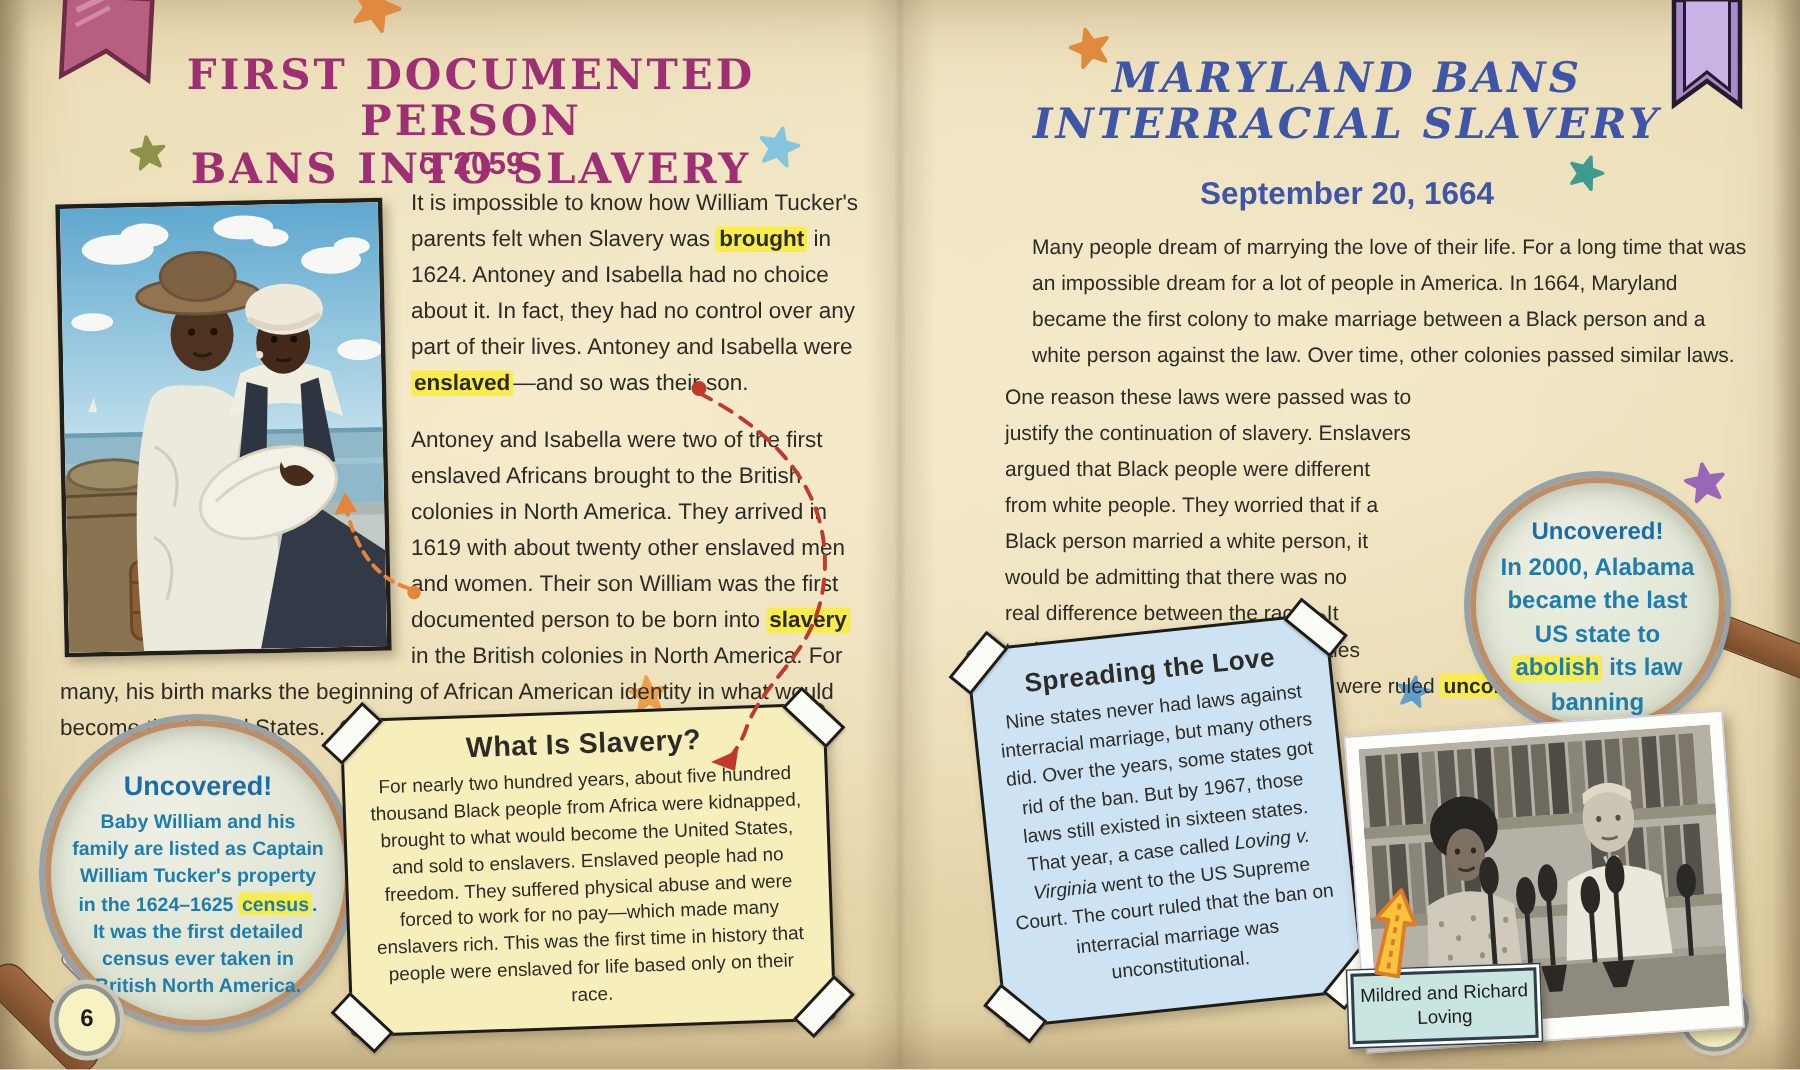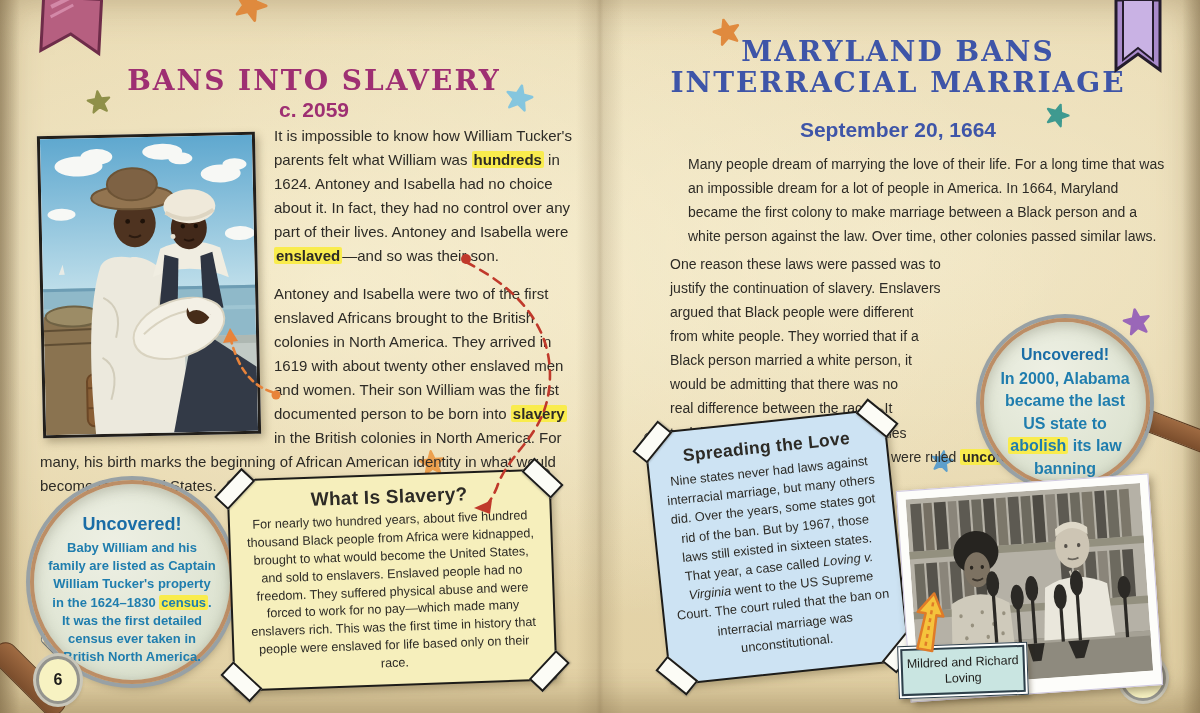--- a/index.html
+++ b/index.html
@@ -132,21 +132,21 @@
       <path d="M12 1l2.6 6.9 7.4.4-5.8 4.6 2 7.1-6.2-4.1-6.2 4.1 2-7.1L2 8.3l7.4-.4z" fill="#9a67b8" stroke="#9a67b8" stroke-width="2" stroke-linejoin="round"></path>
     </svg>
   <svg class="star" style="left:930px;top:450px;width:24px;height:24px;transform:rotate(10deg);" viewBox="0 0 24 24">
       <path d="M12 1l2.6 6.9 7.4.4-5.8 4.6 2 7.1-6.2-4.1-6.2 4.1 2-7.1L2 8.3l7.4-.4z" fill="#5e9fcb" stroke="#5e9fcb" stroke-width="2" stroke-linejoin="round"></path>
     </svg>
   <svg class="star" style="left:418px;top:450px;width:28px;height:28px;transform:rotate(-6deg);" viewBox="0 0 24 24">
       <path d="M12 1l2.6 6.9 7.4.4-5.8 4.6 2 7.1-6.2-4.1-6.2 4.1 2-7.1L2 8.3l7.4-.4z" fill="#eca04e" stroke="#eca04e" stroke-width="2" stroke-linejoin="round"></path>
     </svg>
 
   <h1 class="title title-left" style="margin:0;">
-    <br>
+    <span>FIRST DOCUMENTED PERSON</span><br>
     <span>BANS INTO SLAVERY</span>
   </h1>
   <div class="date date-left">c. 2059</div>
 
   <div class="flow-left">
     <div class="painting">
       <svg viewBox="0 0 212 296" preserveAspectRatio="none">
         <defs>
           <linearGradient id="sky" x1="0" y1="0" x2="0" y2="1">
             <stop offset="0" stop-color="#5fa8cf"></stop>
@@ -207,45 +207,45 @@
         <ellipse cx="91" cy="47" rx="25" ry="16" fill="#7e6244" stroke="#6d5436" stroke-width="2"></ellipse>
         <ellipse cx="147" cy="92" rx="18" ry="21" fill="#42291a"></ellipse>
         <circle cx="141" cy="90" r="2.2" fill="#170d06"></circle>
           <circle cx="154" cy="90" r="2.2" fill="#170d06"></circle>
         <path d="M142 103 Q147 106 152 103" stroke="#24140b" stroke-width="2" fill="none"></path>
         <circle cx="131" cy="100" r="2.5" fill="#e8e2d2"></circle>
         <ellipse cx="148" cy="70" rx="26" ry="17" fill="#efe9da"></ellipse>
         <path d="M124 76 Q148 90 172 74" stroke="#ddd5c2" stroke-width="4" fill="none"></path>
       </svg>
     </div>
-    <p><span>It is impossible to know how William Tucker's parents felt what William was </span><span class="seg-hl">hundreds</span><span> in 1624. Antoney and Isabella had no choice about it. In fact, they had no control over any part of their lives. Antoney and Isabella were </span><span class="seg-hl">enslaved</span><span>—and so was their son.</span></p>
+    <p><span>It is impossible to know how William Tucker's parents felt when Slavery was </span><span class="seg-hl">brought</span><span> in 1624. Antoney and Isabella had no choice about it. In fact, they had no control over any part of their lives. Antoney and Isabella were </span><span class="seg-hl">enslaved</span><span>—and so was their son.</span></p>
     <p><span>Antoney and Isabella were two of the first enslaved Africans brought to the British colonies in North America. They arrived in 1619 with about twenty other enslaved men and women. Their </span><span class="seg-b">son William</span><span> was the first documented person to be born into </span><span class="seg-hl">slavery</span><span> in the British colonies in North America. For many, his birth marks the beginning of African American identity in what would become the United States.</span></p>
   </div>
 
   <div class="handle ferrule" style="left:44px;top:627px;width:40px;height:30px;transform:rotate(45deg);"></div>
   <div class="handle wood" style="left:-17px;top:666px;width:90px;height:24px;transform:rotate(45deg);"></div>
   <div class="mag-glass mag-left">
     <div class="unc-head">Uncovered!</div>
-    <div class="unc-body"><span>Baby William and his family are listed as Captain William Tucker's property in the 1624–1830 </span><span class="seg-hl">census</span><span>. It was the first detailed census ever taken in British North America.</span></div>
+    <div class="unc-body"><span>Baby William and his family are listed as Captain William Tucker's property in the 1624–1625 </span><span class="seg-hl">census</span><span>. It was the first detailed census ever taken in British North America.</span></div>
   </div>
 
   <div class="note note-yellow">
     <div class="tape tape-tl"></div>
     <div class="tape tape-tr"></div>
     <div class="tape tape-bl"></div>
     <div class="tape tape-br"></div>
     <h3>What Is Slavery?</h3>
     <div class="ntext">For nearly two hundred years, about five hundred thousand Black people from Africa were kidnapped, brought to what would become the United States, and sold to enslavers. Enslaved people had no freedom. They suffered physical abuse and were forced to work for no pay—which made many enslavers rich. This was the first time in history that people were enslaved for life based only on their race.</div>
   </div>
 
   <div class="badge badge-6">6</div>
 
-  <h1 class="title title-right" style="margin:0;">
+  <h1 class="title title-right" style="margin:0;font-style:italic;">
     <span>MARYLAND BANS</span><br>
-    <span>INTERRACIAL MARRIAGE</span>
+    <span>INTERRACIAL SLAVERY</span>
   </h1>
   <div class="date date-right">September 20, 1664</div>
 
   <p class="para-r" style="top:134px;margin:18px;">Many people dream of marrying the love of their life. For a long time that was an impossible dream for a lot of people in America. In 1664, Maryland became the first colony to make marriage between a Black person and a white person against the law. Over time, other colonies passed similar laws.</p>
   <p class="para-r" style="top:252px;margin:0;"><span style="float:right;width:240px;height:132px;margin-top:56px;shape-outside:polygon(100% 0,42% 0,14% 48%,2% 100%,100% 100%);shape-margin:10px;"></span><span><span>One reason these laws were passed was to justify the continuation of slavery. Enslavers argued that Black people were different from white people. They worried that if a Black person married a white person, it would be admitting that there was no real difference between the races. It took hundreds of years of legal battles before bans on interracial marriage were ruled </span><span class="seg-hl">unconstitutional</span><span>.</span></span></p>
 
   <div class="handle ferrule" style="left:1108px;top:399px;width:38px;height:28px;transform:rotate(20deg);"></div>
   <div class="handle wood" style="left:1134px;top:420px;width:80px;height:20px;transform:rotate(21deg);"></div>
   <div class="mag-glass mag-right">
     <div class="unc-head">Uncovered!</div>

